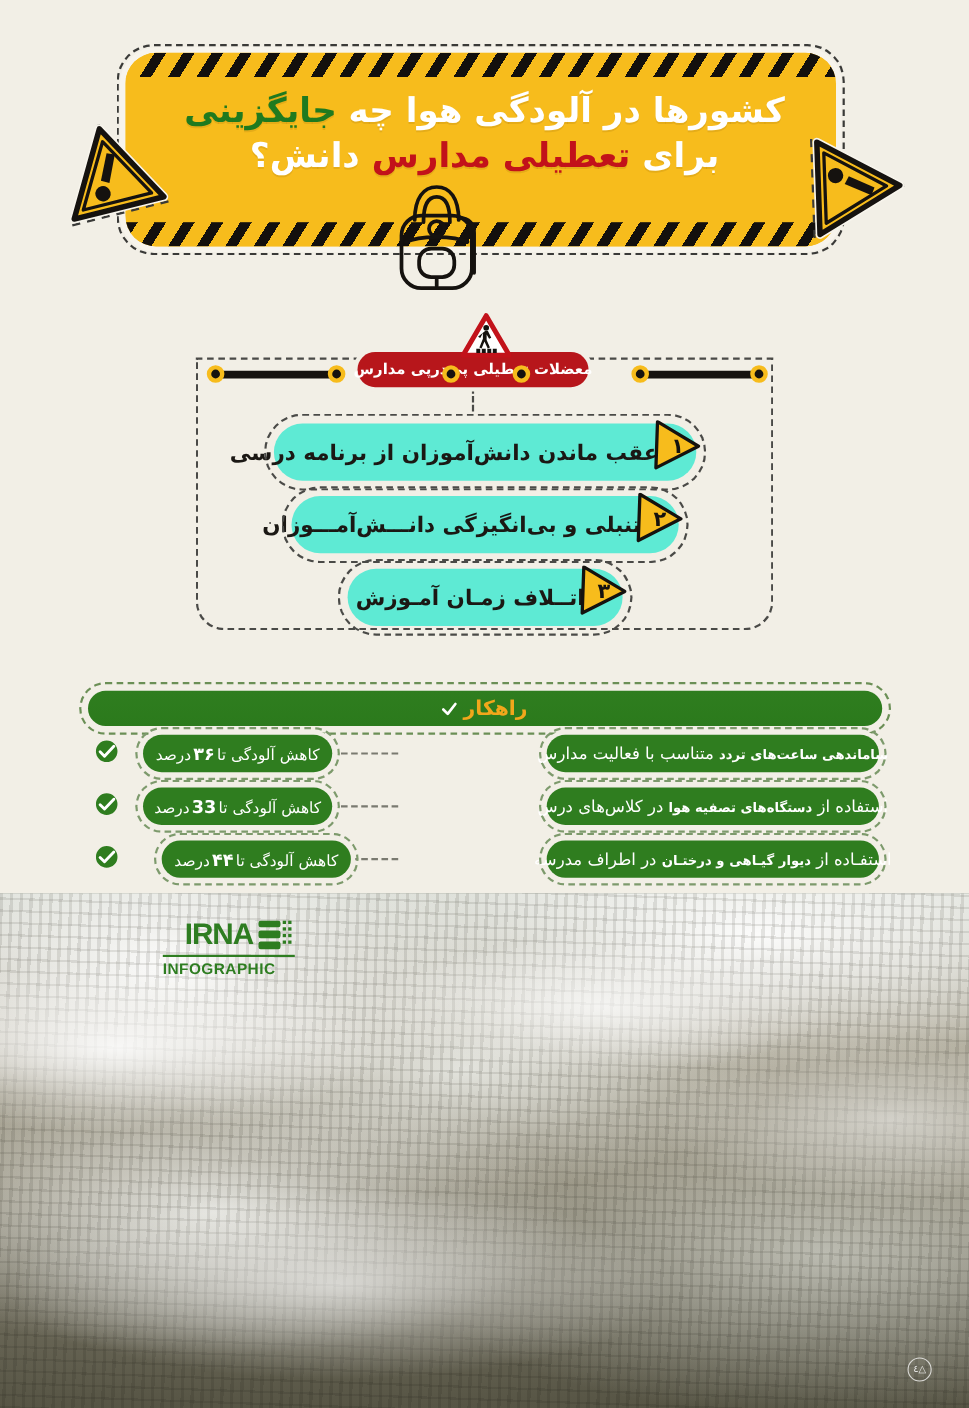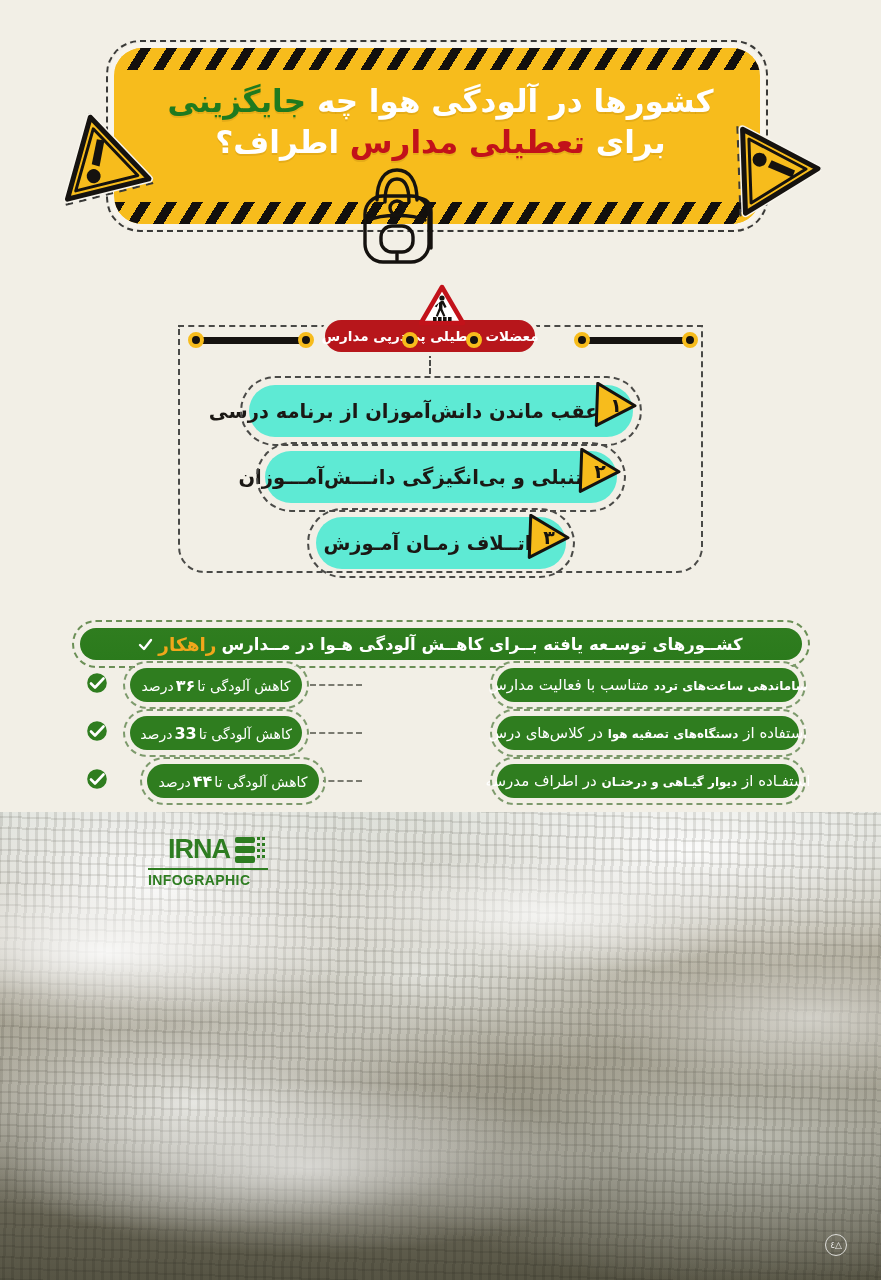--- a/index.html
+++ b/index.html
@@ -527,21 +527,21 @@
     </svg>
 
     <div class="title-text">
       <div class="title-line">
         <span>کشورها در آلودگی هوا چه</span>
         <span class="t-green">جایگزینی</span>
       </div>
       <div class="title-line">
         <span>برای</span>
         <span class="t-red">تعطیلی مدارس</span>
-        <span>اطراف؟</span>
+        <span>دانش؟</span>
       </div>
     </div>
 
     <svg class="warn-tri left" viewBox="0 0 104 104">
       <path d="M52 10 L96 88 L8 88 Z" fill="none" stroke="#3a3a38" stroke-width="2" stroke-dasharray="7 6" transform="translate(0,2) scale(1.06) translate(-3,-4)"></path>
       <path d="M52 12 L94 86 L10 86 Z" fill="#f7f4ec" stroke="#f7f4ec" stroke-width="8" stroke-linejoin="round"></path>
       <path d="M52 12 L94 86 L10 86 Z" fill="#f7bc1c" stroke="#15120f" stroke-width="5" stroke-linejoin="round"></path>
       <path d="M52 24 L84 80 L20 80 Z" fill="none" stroke="#15120f" stroke-width="3" stroke-linejoin="round"></path>
       <path d="M60 38 L49 62 L42 58 L53 35 Z" fill="#15120f"></path>
       <circle cx="41" cy="70" r="7" fill="#15120f"></circle>
@@ -621,21 +621,20 @@
         </svg>
       </div>
 
     </div>
   </div>
 
   <div class="solutions">
 
     <div class="green-head">
       <div class="green-head-dash"></div>
-      <span class="gh-main">کشــورهای توسـعه یافته بــرای کاهــش آلودگی هـوا در مــدارس</span>
       <span class="gh-accent">راهکار</span>
       <span class="tick-badge">
         <svg viewBox="0 0 15 15">
             <path d="M2 8 L6 12 L13 3" fill="none" stroke="#ffffff" stroke-width="2.4" stroke-linecap="round" stroke-linejoin="round"></path>
           </svg>
       </span>
     </div>
 
     <div class="srow s1">
       <div class="s-conn"></div>

